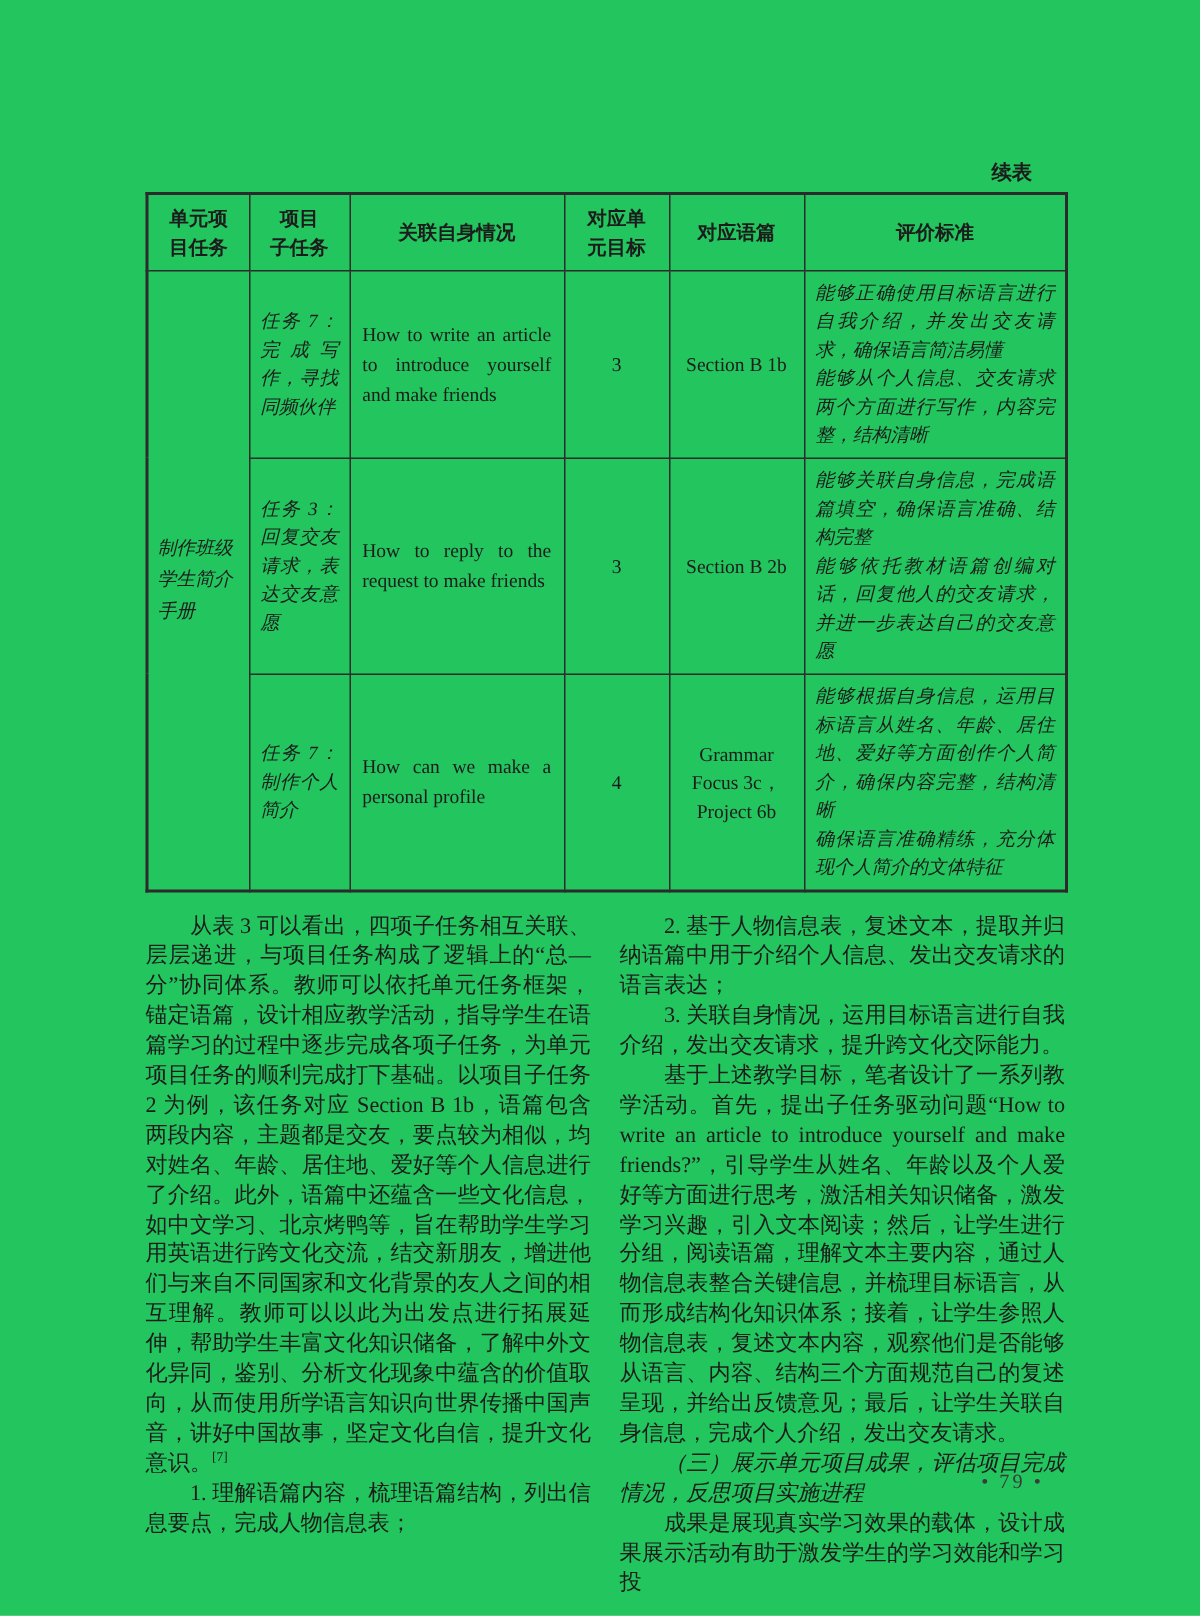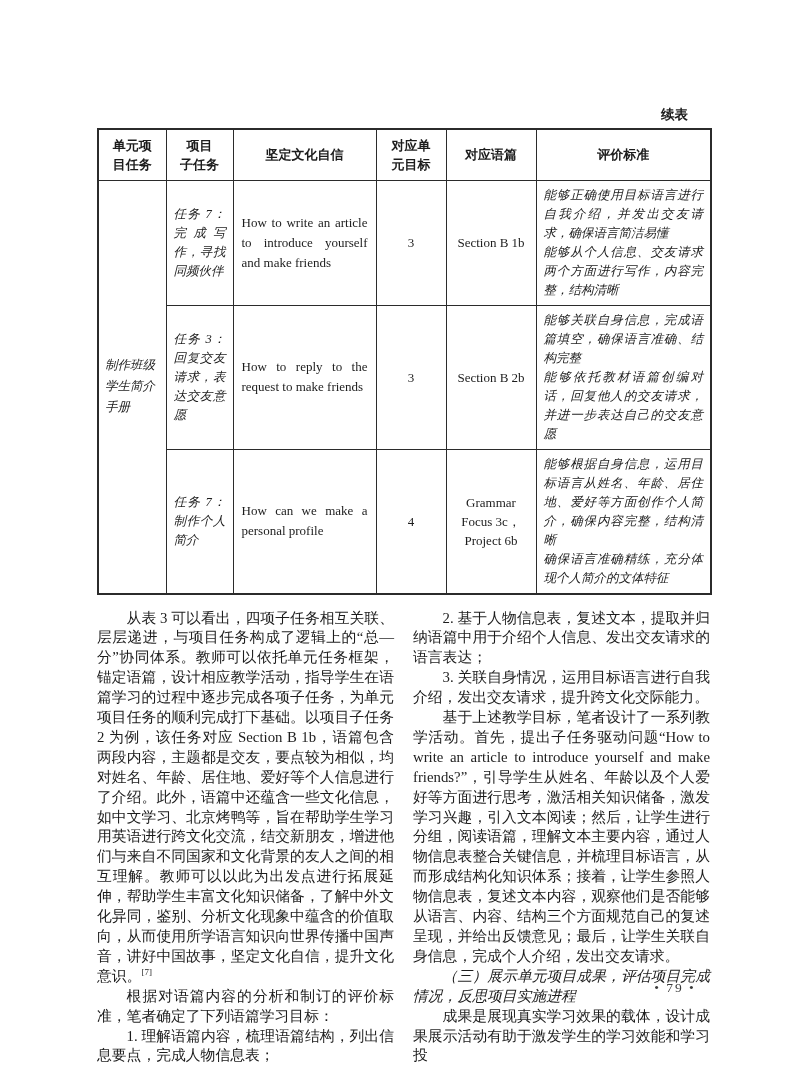--- a/index.html
+++ b/index.html
@@ -1,21 +1,21 @@
 <!DOCTYPE html>
 <html lang="zh"><head>
 <meta charset="utf-8">
 <style>
   html,body{margin:0;padding:0;}
   body{background:#e8e8e8;}
   .page{
     position:relative;
     width:800px;height:1077px;
     margin:0 auto;
-    background:#ffffff;
+    background:#22c55e;
     color:#1c1c1c;
     font-family:"Liberation Serif","DejaVu Serif",serif;
     overflow:hidden;
   }
   .content{
     position:absolute;
     left:97px;top:106px;
     width:613px;
   }
   .continued-label{
@@ -130,21 +130,21 @@
           <col class="c4">
           <col class="c5">
           <col class="c6">
       </colgroup>
       <thead>
         <tr>
           <th>单元项
 目任务</th>
           <th>项目
 子任务</th>
-          <th>坚定文化自信</th>
+          <th>关联自身情况</th>
           <th>对应单
 元目标</th>
           <th>对应语篇</th>
           <th>评价标准</th>
         </tr>
       </thead>
       <tbody>
         <tr class="r1">
           <td class="project-cell" rowspan="3">制作班级学生简介手册</td>
           <td class="kai">任务 7：完成写作，寻找同频伙伴</td>
@@ -175,21 +175,20 @@
             <div class="criteria-item">能够根据自身信息，运用目标语言从姓名、年龄、居住地、爱好等方面创作个人简介，确保内容完整，结构清晰</div>
             <div class="criteria-item">确保语言准确精练，充分体现个人简介的文体特征</div>
           </td>
         </tr>
       </tbody>
     </table>
 
     <div class="body-columns">
       <div class="col">
         <p><span>从表 3 可以看出，四项子任务相互关联、层层递进，与项目任务构成了逻辑上的“总—分”协同体系。教师可以依托单元任务框架，锚定语篇，设计相应教学活动，指导学生在语篇学习的过程中逐步完成各项子任务，为单元项目任务的顺利完成打下基础。以项目子任务 2 为例，该任务对应 Section B 1b，语篇包含两段内容，主题都是交友，要点较为相似，均对姓名、年龄、居住地、爱好等个人信息进行了介绍。此外，语篇中还蕴含一些文化信息，如中文学习、北京烤鸭等，旨在帮助学生学习用英语进行跨文化交流，结交新朋友，增进他们与来自不同国家和文化背景的友人之间的相互理解。教师可以以此为出发点进行拓展延伸，帮助学生丰富文化知识储备，了解中外文化异同，鉴别、分析文化现象中蕴含的价值取向，从而使用所学语言知识向世界传播中国声音，讲好中国故事，坚定文化自信，提升文化意识。</span><sup class="footref">[7]</sup></p>
-        <p>根据对语篇内容的分析和制订的评价标准，笔者确定了下列语篇学习目标：</p>
         <p>1. 理解语篇内容，梳理语篇结构，列出信息要点，完成人物信息表；</p>
       </div>
       <div class="col">
         <p>2. 基于人物信息表，复述文本，提取并归纳语篇中用于介绍个人信息、发出交友请求的语言表达；</p>
         <p>3. 关联自身情况，运用目标语言进行自我介绍，发出交友请求，提升跨文化交际能力。</p>
         <p>基于上述教学目标，笔者设计了一系列教学活动。首先，提出子任务驱动问题“How to write an article to introduce yourself and make friends?”，引导学生从姓名、年龄以及个人爱好等方面进行思考，激活相关知识储备，激发学习兴趣，引入文本阅读；然后，让学生进行分组，阅读语篇，理解文本主要内容，通过人物信息表整合关键信息，并梳理目标语言，从而形成结构化知识体系；接着，让学生参照人物信息表，复述文本内容，观察他们是否能够从语言、内容、结构三个方面规范自己的复述呈现，并给出反馈意见；最后，让学生关联自身信息，完成个人介绍，发出交友请求。</p>
         <p class="kai-heading">（三）展示单元项目成果，评估项目完成情况，反思项目实施进程</p>
         <p>成果是展现真实学习效果的载体，设计成果展示活动有助于激发学生的学习效能和学习投</p>
       </div>
     </div>

